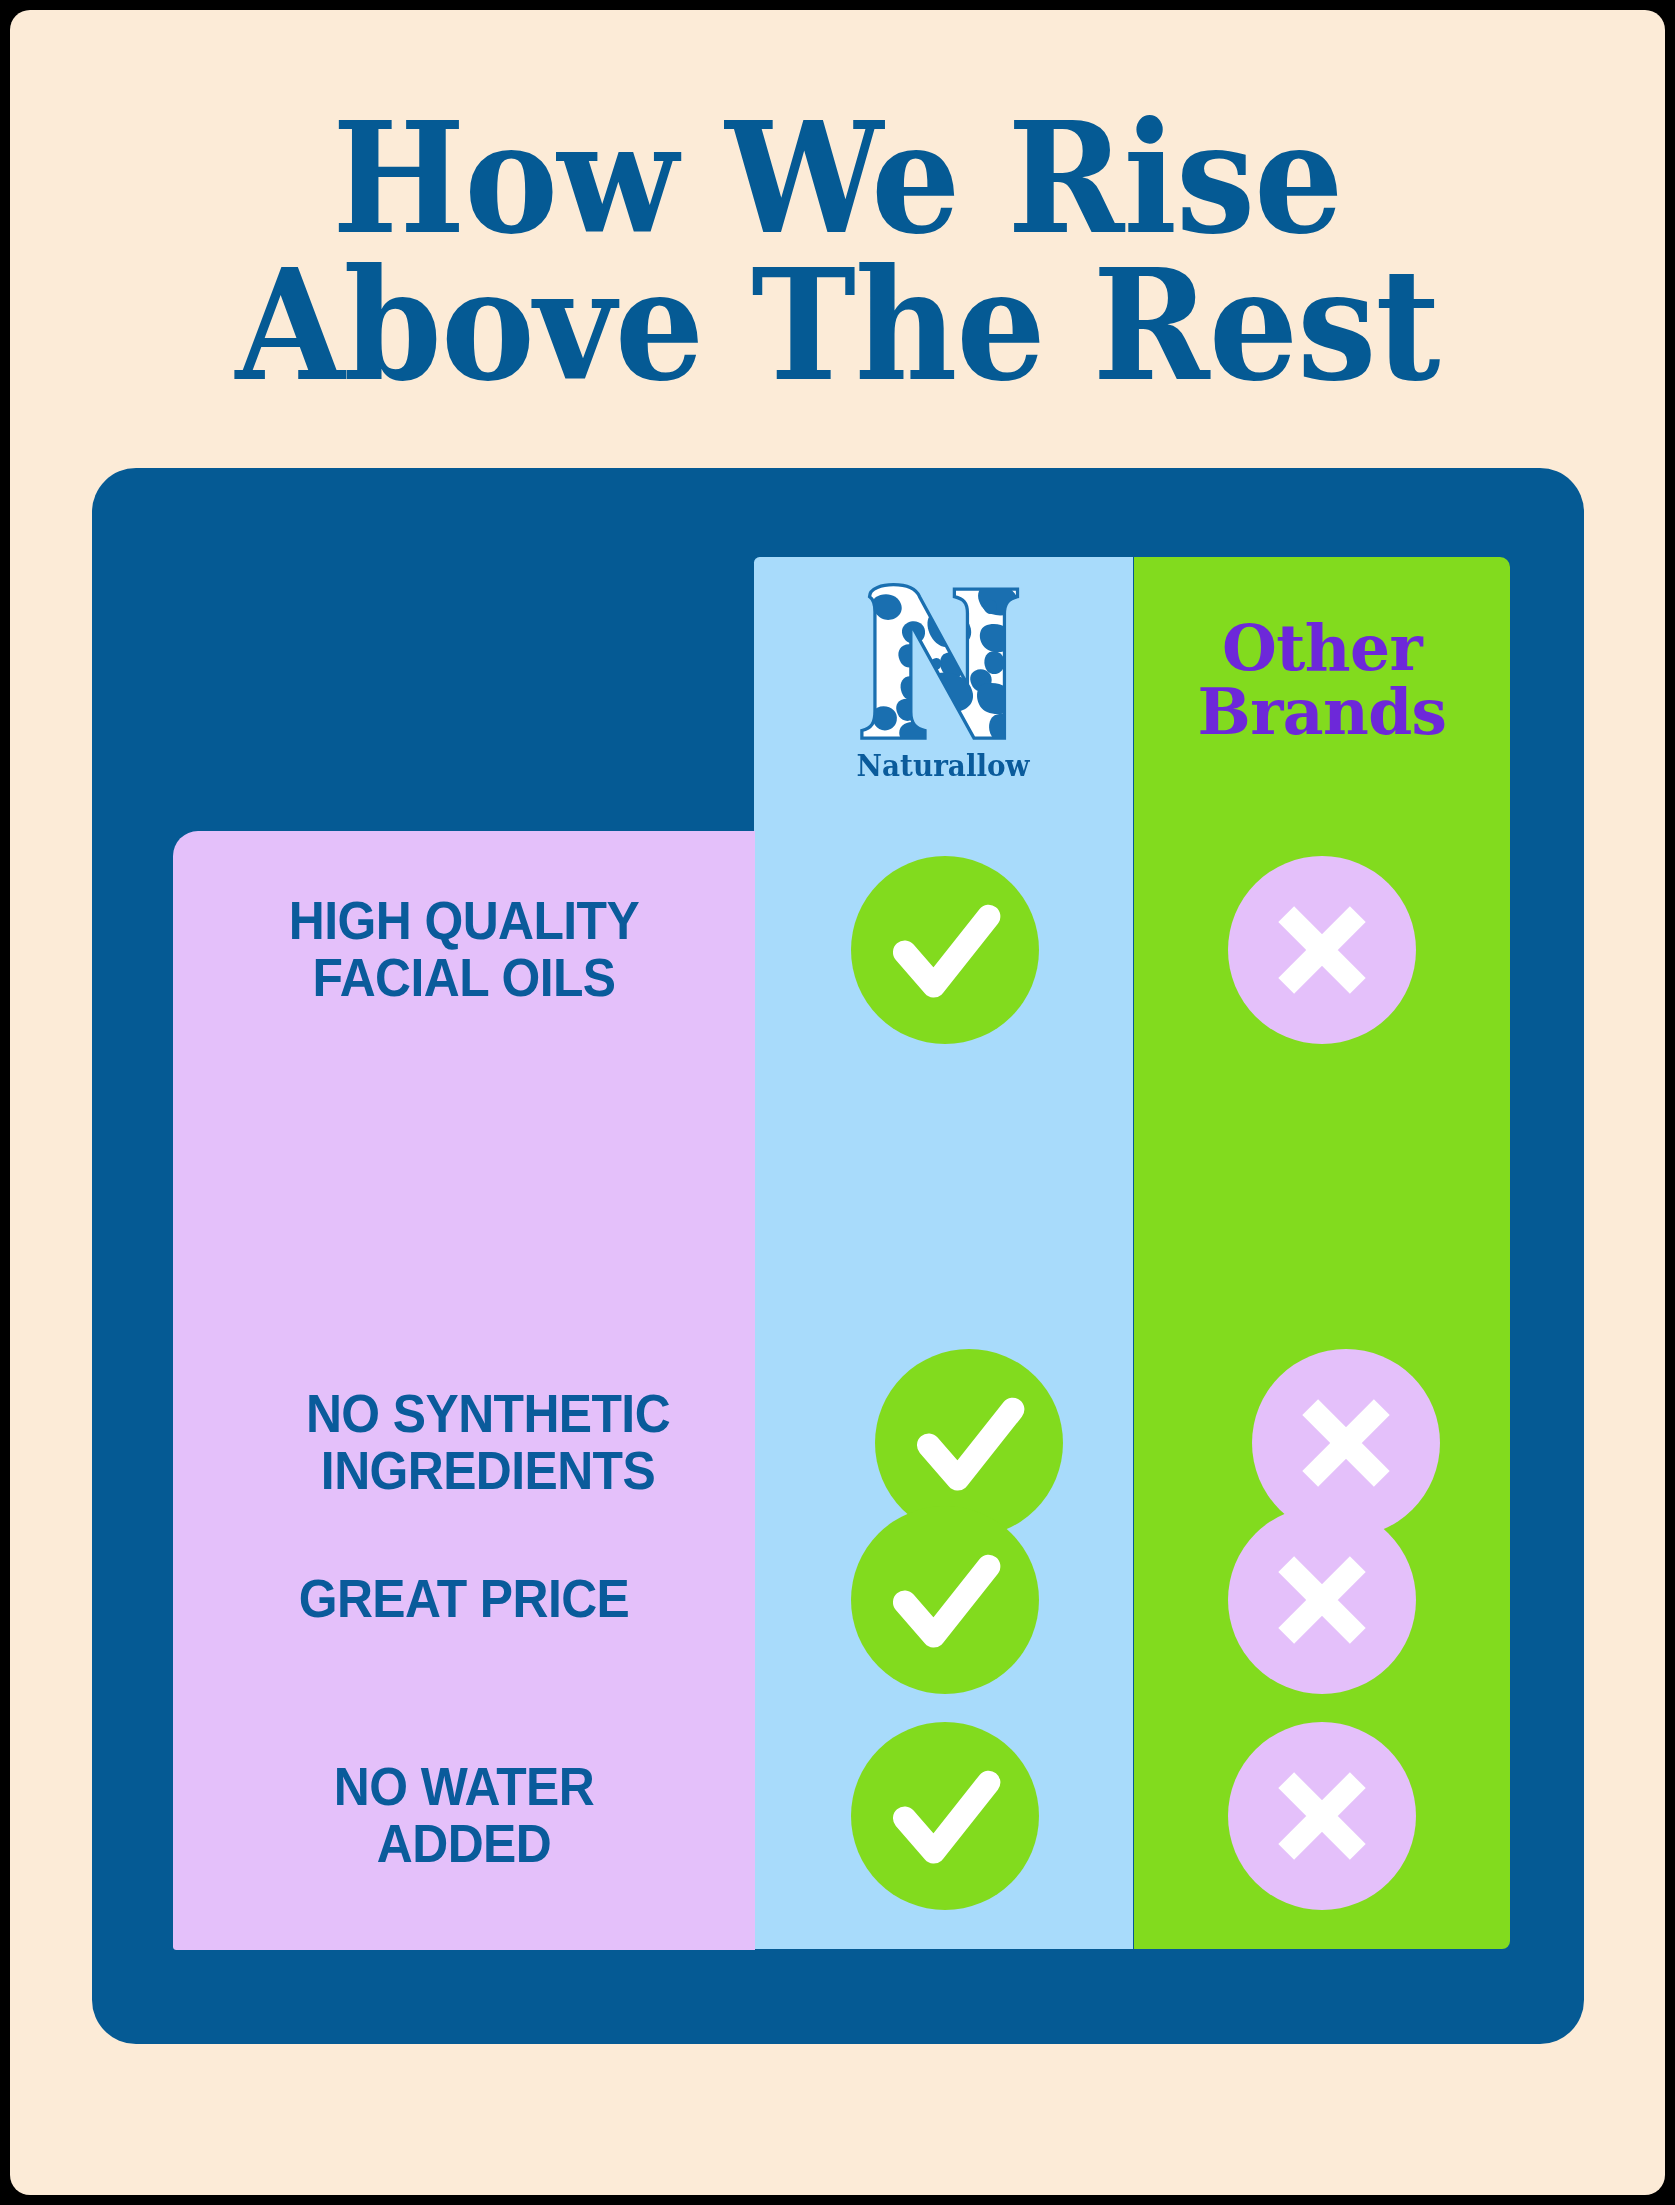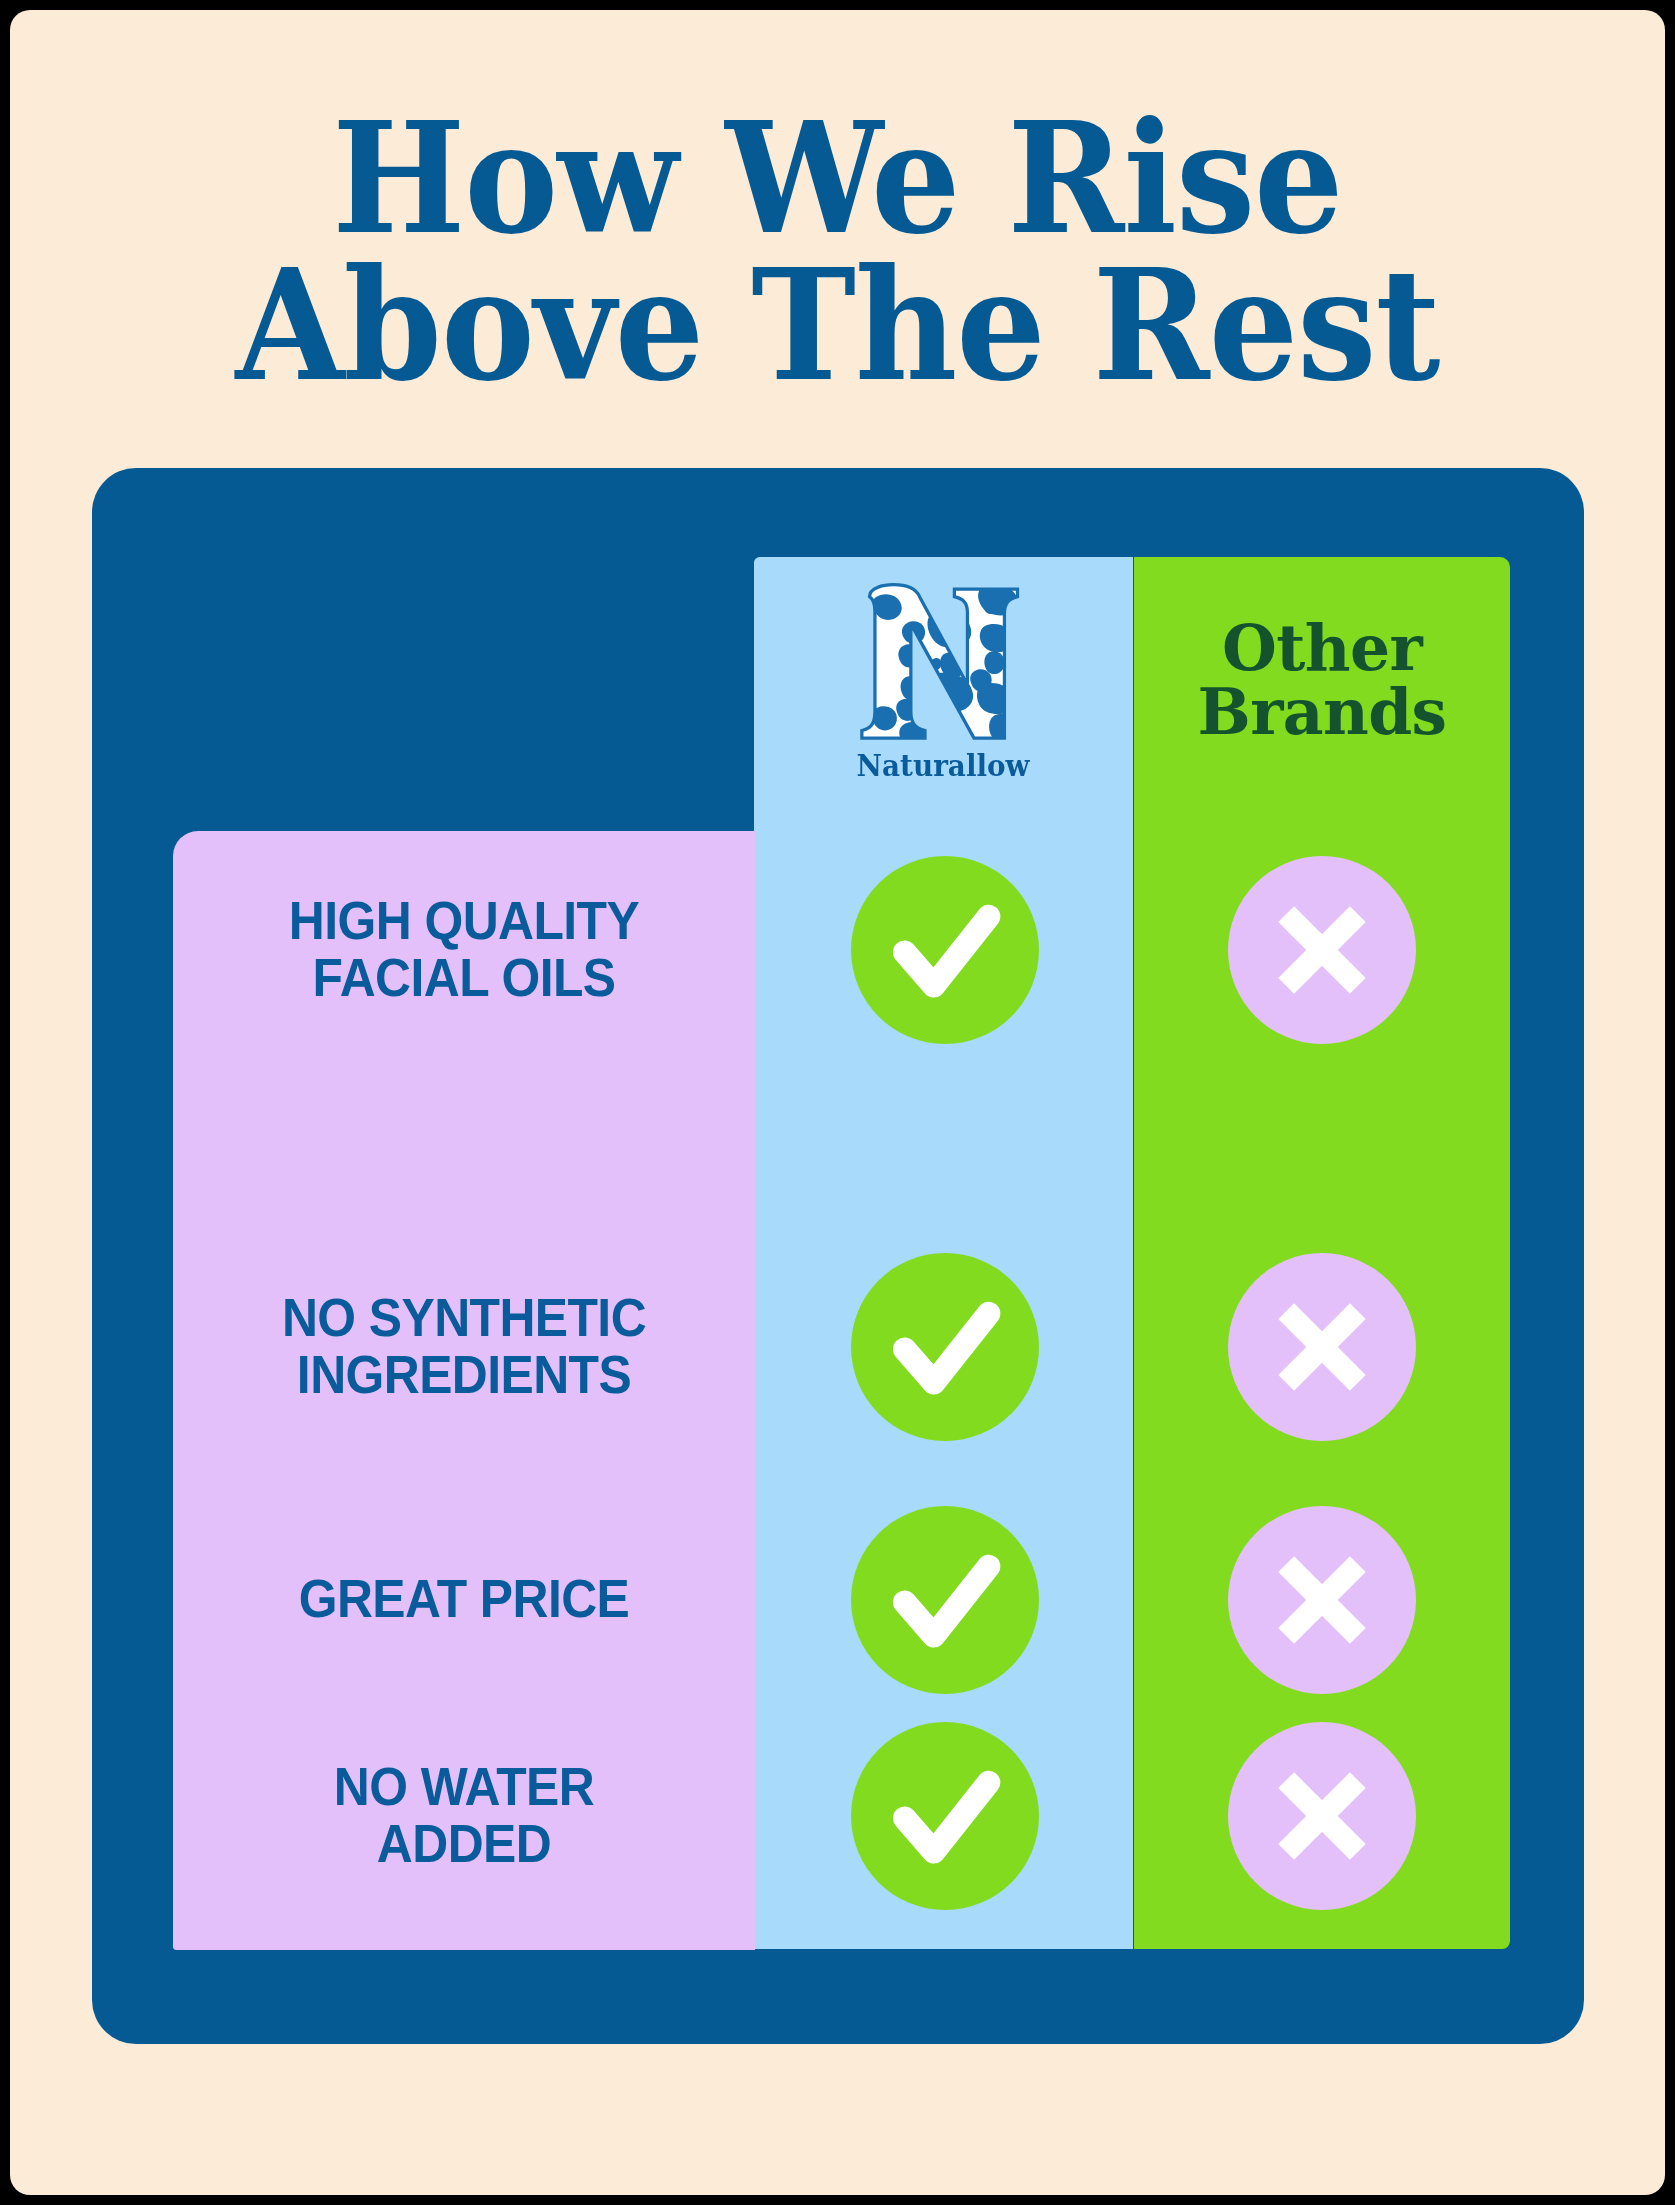--- a/index.html
+++ b/index.html
@@ -92,21 +92,21 @@
     font-size:29px;
     letter-spacing:0px;
     transform:scaleX(0.96);
   }
 
   .hdr-other{
     position:absolute;
     left:1124px;top:606px;
     width:376px;
     text-align:center;
-    color:#14532d;
+    color:#6d28d9;
     font-family:"DejaVu Serif","Liberation Serif",serif;
     font-weight:700;
     font-size:63px;
     line-height:1.02;
     letter-spacing:-0.6px;
     white-space:pre-line;
   }
 
   
   .row{
@@ -222,21 +222,21 @@
     <div class="cell other">
       <div class="badge no">
         <svg viewBox="0 0 336 336">
           <path d="M104 104 L232 232 M232 104 L104 232" fill="none" stroke="#FFFFFF" stroke-width="40" stroke-linecap="butt"></path>
         </svg>
       </div>
     </div>
   </div>
 
 
-  <div class="row" style="top:1244px;">
+  <div class="row" style="top:1340px;padding-left:24px;">
     <div class="row-label">NO SYNTHETIC
 INGREDIENTS</div>
     <div class="cell">
       <div class="badge yes">
         <svg viewBox="0 0 336 336">
           <path d="M96 172 L148 232 L246 108" fill="none" stroke="#FFFFFF" stroke-width="42" stroke-linecap="round" stroke-linejoin="round"></path>
         </svg>
       </div>
     </div>
     <div class="cell other">

